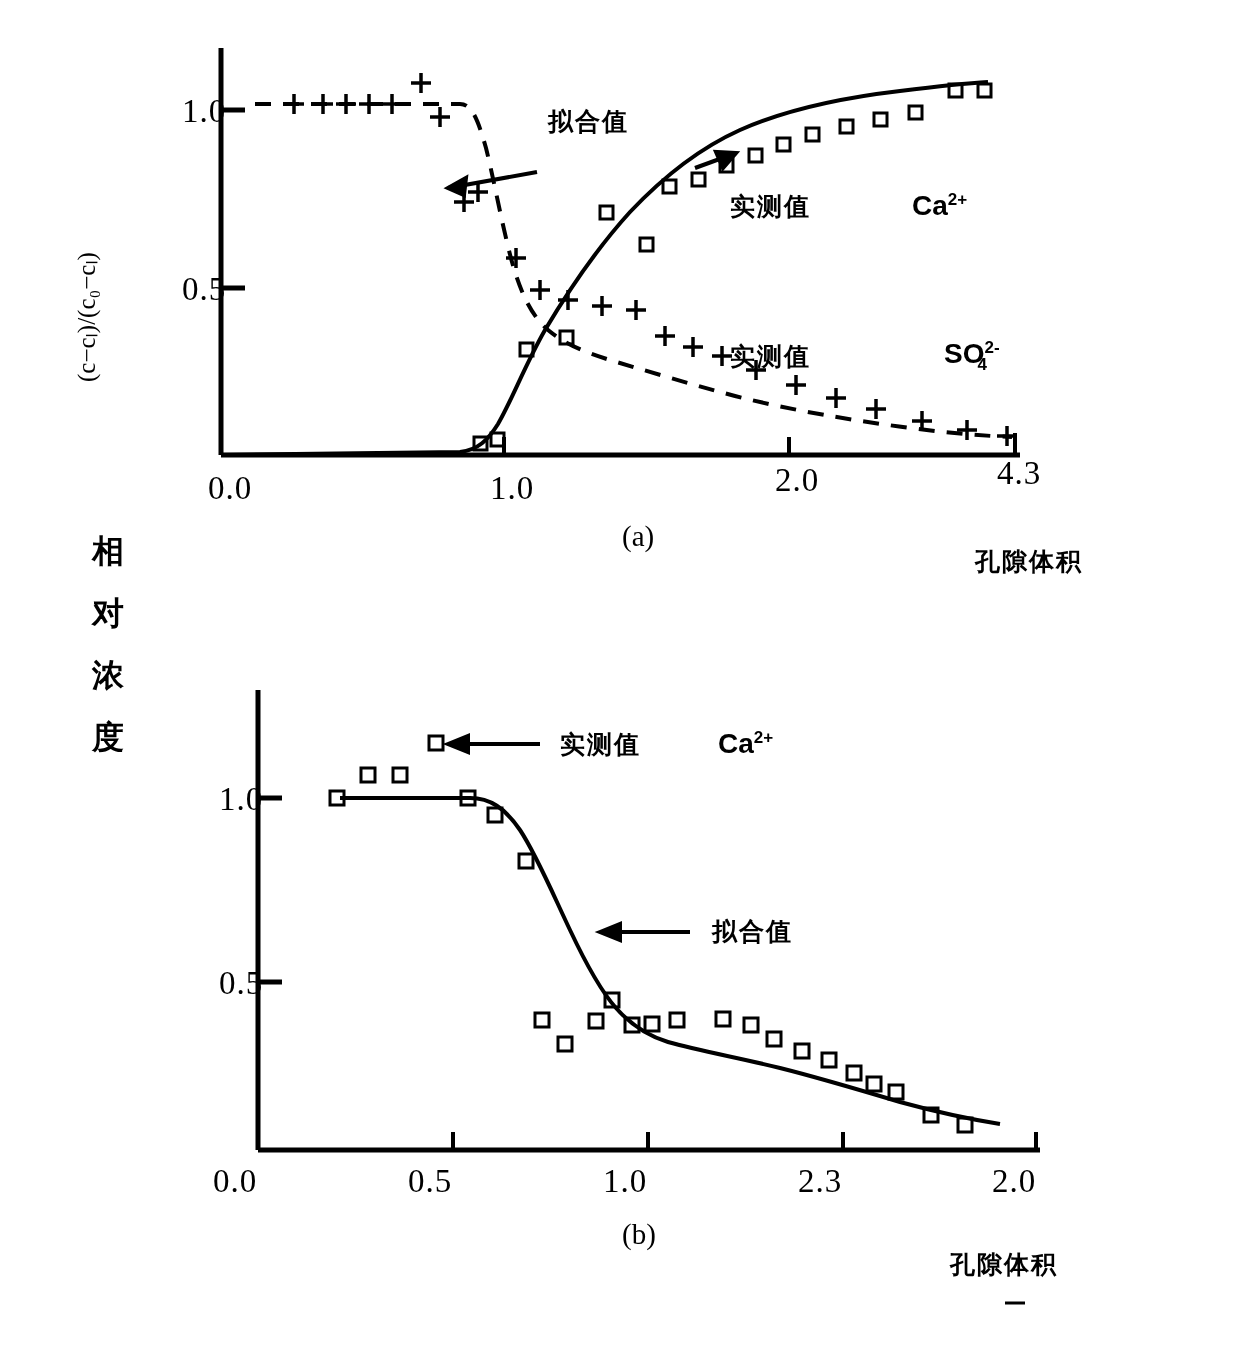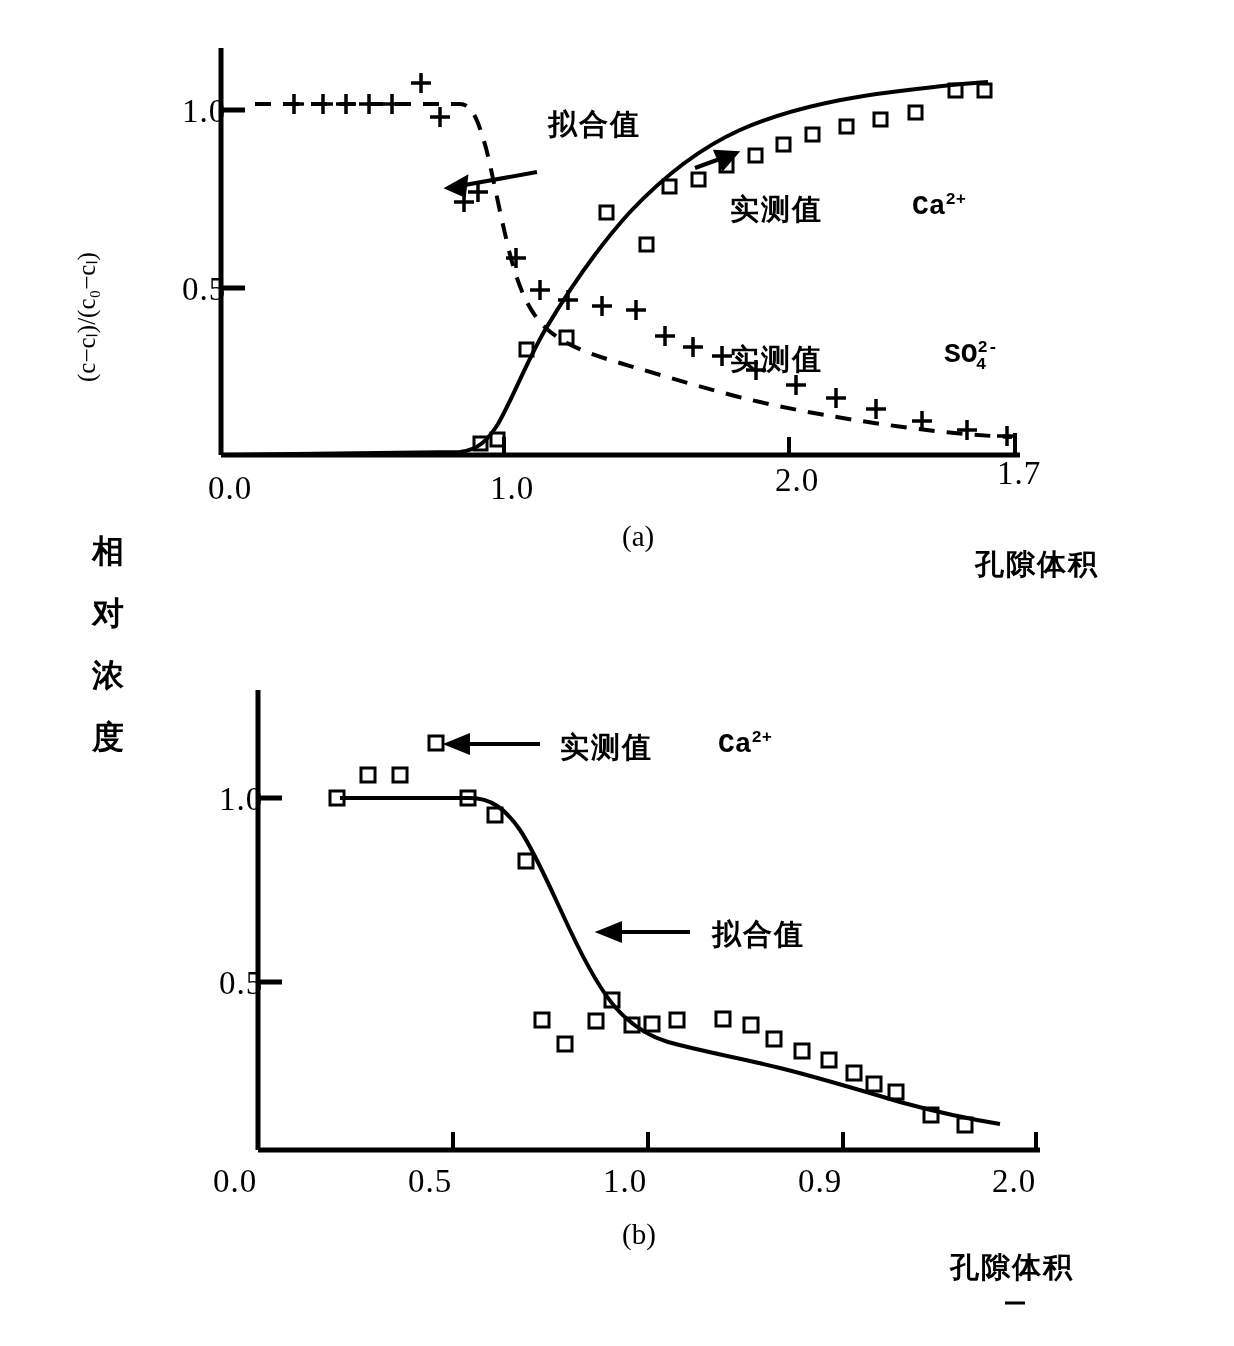--- a/index.html
+++ b/index.html
@@ -36,25 +36,25 @@
   .tick-num {
     font-size: 33px;
     letter-spacing: 1px;
   }
   .panel-tag {
     font-size: 29px;
   }
   .cjk {
     font-family: Liberation Serif, serif;
     font-weight: bold;
-    font-size: 29px;
+    font-size: 25px;
     letter-spacing: 2px;
   }
   .ion {
-    font-family: Liberation Mono, monospace;
+    font-family: Liberation Sans, sans-serif;
     font-weight: bold;
     font-size: 28px;
   }
   .ion sup, .ion sub {
     font-size: 17px;
   }
   .ylabel-outer {
     position: absolute;
     left: 78px;
     top: 520px;
@@ -248,38 +248,38 @@
   </div>
 
   <div class="ylabel-frac">(c−cₗ)/(c₀−cₗ)</div>
 
   <div class="lbl tick-num" style="left:182px; top:93px;">1.0</div>
   <div class="lbl tick-num" style="left:182px; top:271px;">0.5</div>
 
   <div class="lbl tick-num" style="left:208px; top:470px;">0.0</div>
   <div class="lbl tick-num" style="left:490px; top:470px;">1.0</div>
   <div class="lbl tick-num" style="left:775px; top:462px;">2.0</div>
-  <div class="lbl tick-num" style="left:997px; top:455px;">1.7</div>
+  <div class="lbl tick-num" style="left:997px; top:455px;">4.3</div>
 
   <div class="lbl cjk" style="left:548px; top:105px;">拟合值</div>
   <div class="lbl cjk" style="left:730px; top:190px;">实测值</div>
   <div class="lbl ion" style="left:912px; top:190px;">Ca<sup>2+</sup></div>
   <div class="lbl cjk" style="left:730px; top:340px;">实测值</div>
   <div class="lbl ion" style="left:944px; top:338px;">SO<sup>2-</sup><sub style="margin-left:-22px;">4</sub></div>
 
   <div class="lbl panel-tag" style="left:622px; top:520px;">(a)</div>
   <div class="lbl cjk" style="left:975px; top:545px;">孔隙体积</div>
 
   <div class="lbl tick-num" style="left:219px; top:781px;">1.0</div>
   <div class="lbl tick-num" style="left:219px; top:965px;">0.5</div>
 
   <div class="lbl tick-num" style="left:213px; top:1163px;">0.0</div>
   <div class="lbl tick-num" style="left:408px; top:1163px;">0.5</div>
   <div class="lbl tick-num" style="left:603px; top:1163px;">1.0</div>
-  <div class="lbl tick-num" style="left:798px; top:1163px;">0.9</div>
+  <div class="lbl tick-num" style="left:798px; top:1163px;">2.3</div>
   <div class="lbl tick-num" style="left:992px; top:1163px;">2.0</div>
 
   <div class="lbl cjk" style="left:560px; top:728px;">实测值</div>
   <div class="lbl ion" style="left:718px; top:728px;">Ca<sup>2+</sup></div>
   <div class="lbl cjk" style="left:712px; top:915px;">拟合值</div>
 
   <div class="lbl panel-tag" style="left:622px; top:1218px;">(b)</div>
   <div class="lbl cjk" style="left:950px; top:1248px;">孔隙体积</div>
 
 </div>

